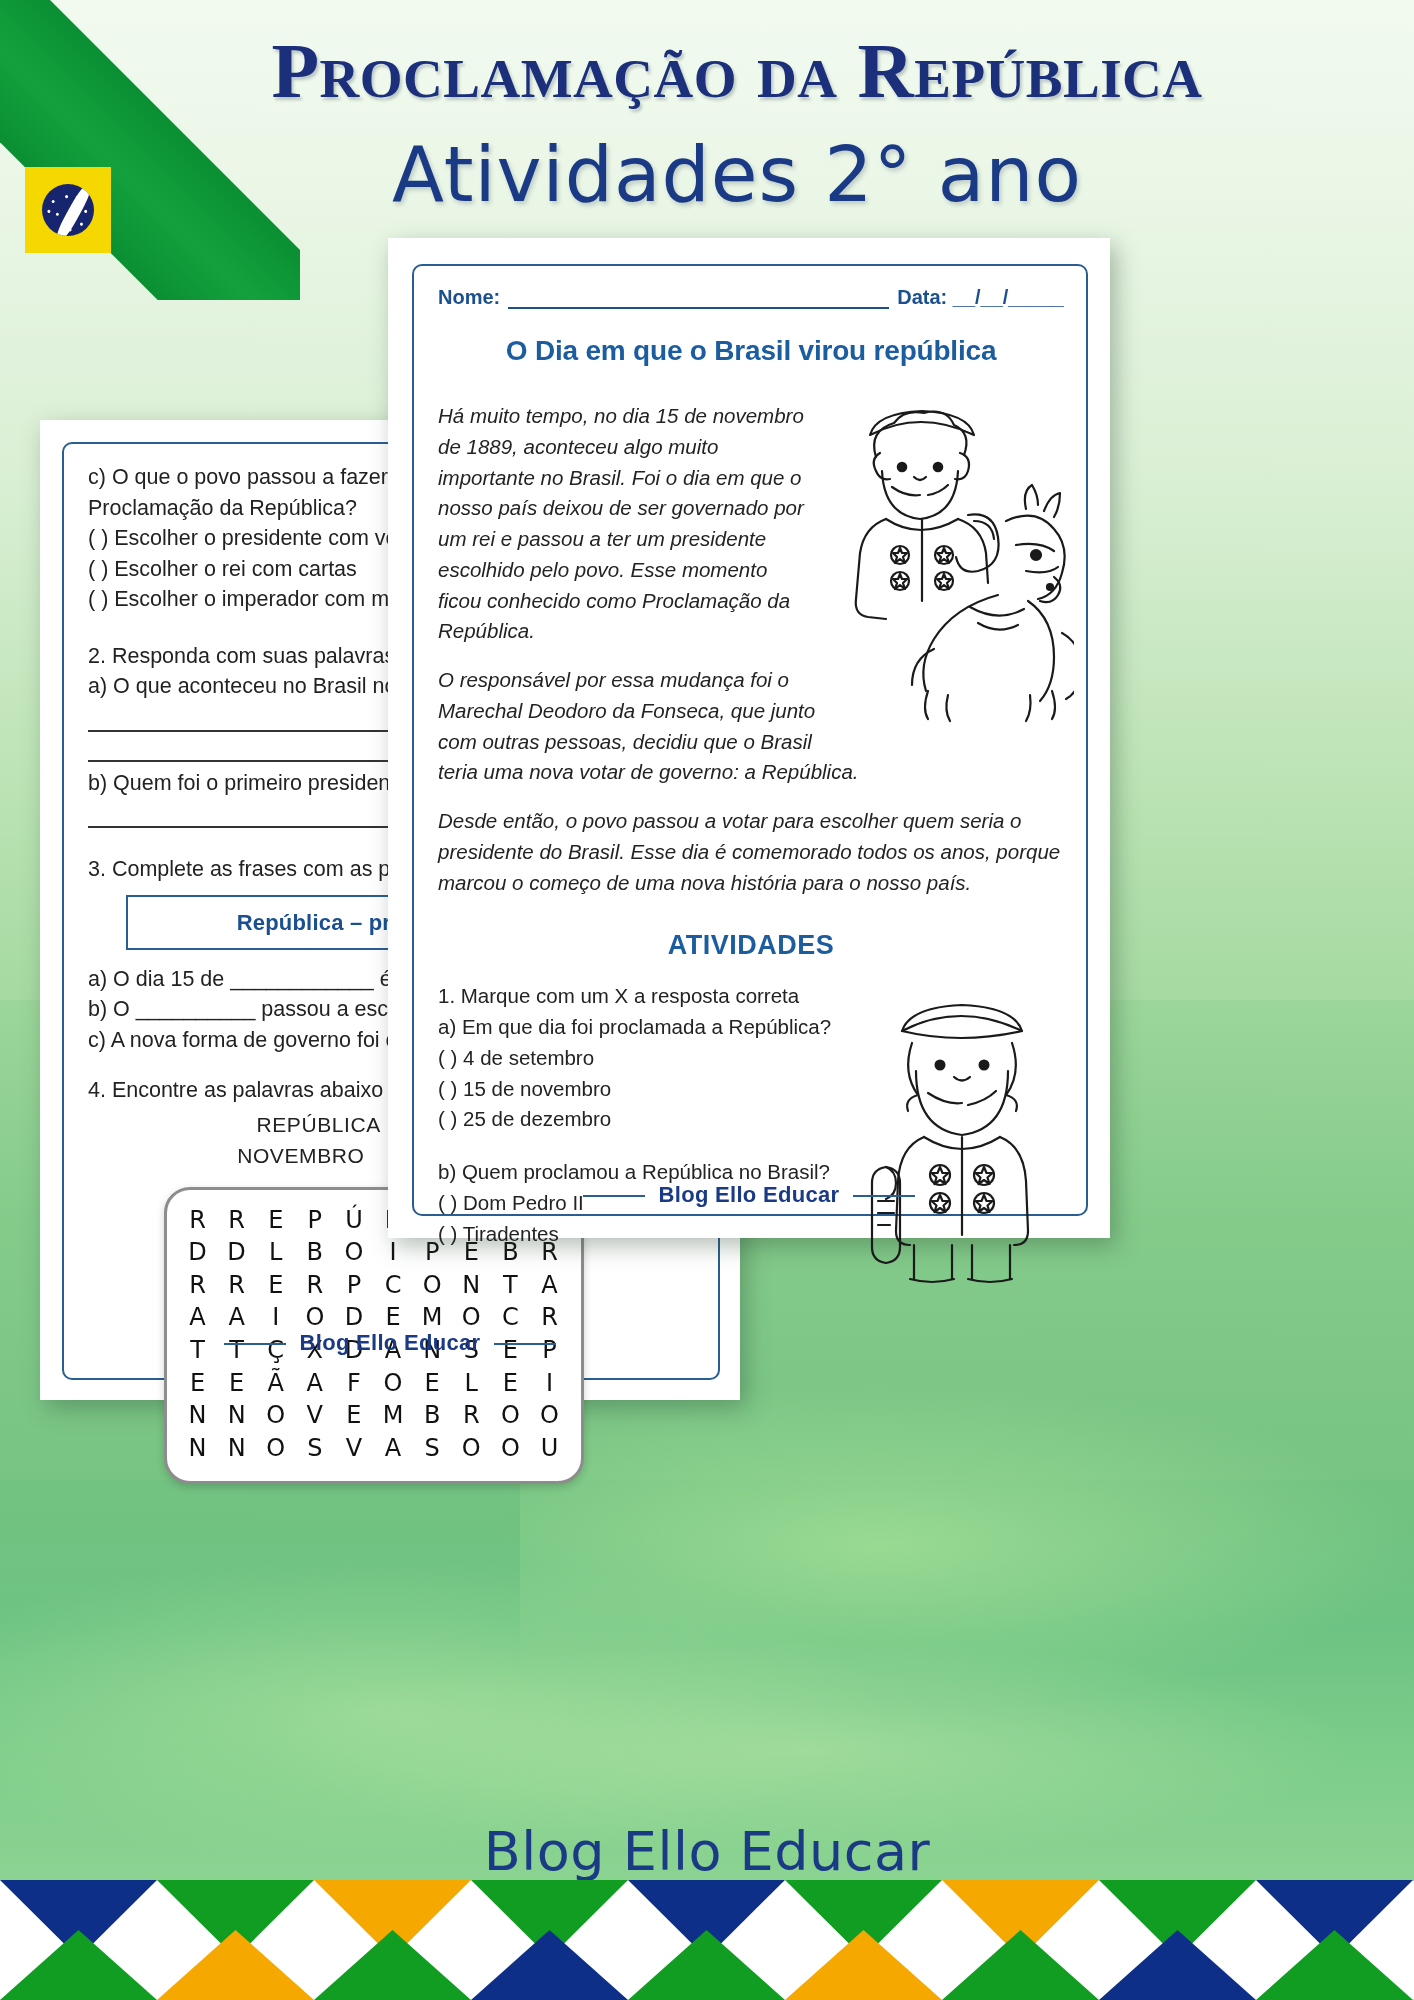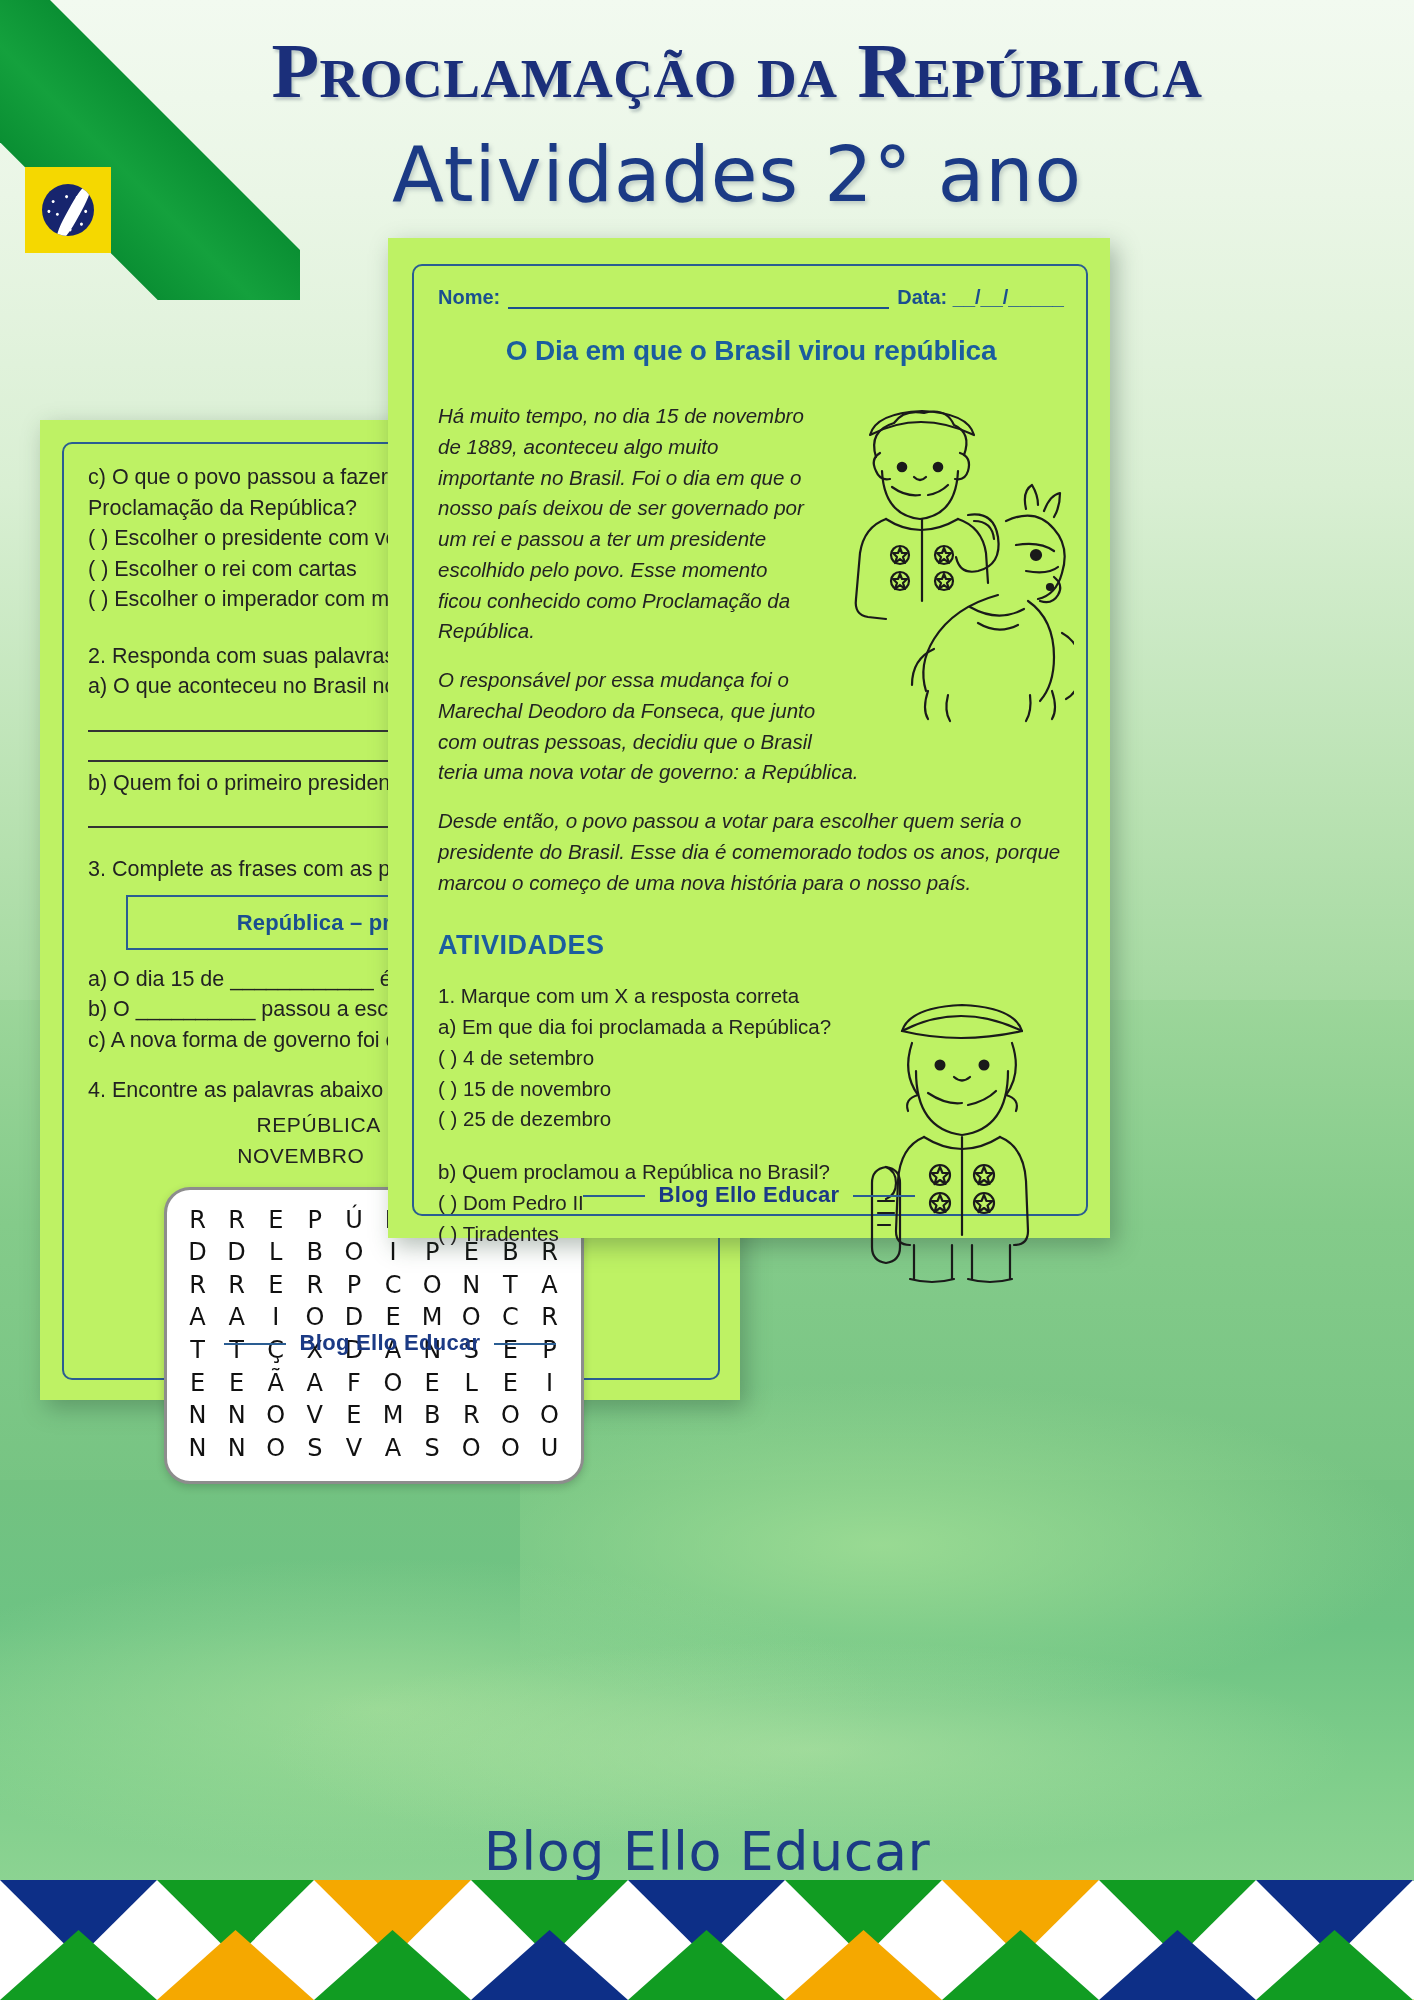--- a/index.html
+++ b/index.html
@@ -83,21 +83,21 @@
     font-family:"DejaVu Sans", sans-serif;
     font-size:76px;
     color:#1b3a85;
     text-shadow:2px 3px 4px rgba(90,110,120,.3);
     padding-left:60px;
     letter-spacing:1px;
   }
 
   
   .page {
-    position:absolute; background:#bef264; z-index:10;
+    position:absolute; background:#ffffff; z-index:10;
     box-shadow:6px 8px 22px rgba(40,70,50,.35);
   }
   .page-inner-border {
     position:absolute; inset:24px; border:2px solid #2a5d92; border-radius:10px;
   }
 
   
   #page-left {
     left:40px; top:420px; width:700px; height:980px; z-index:10;
   }
@@ -167,21 +167,21 @@
 
   .art-horse {
     float:right; width:244px; height:330px; margin:-6px -10px 6px 14px;
     shape-outside:margin-box;
   }
   .art-deodoro {
     float:right; width:210px; height:300px; margin:6px -4px 0 16px;
   }
 
   .ativ-title {
-    color:#1b5d9e; font-weight:bold; font-size:27px; 
+    color:#1b5d9e; font-weight:bold; font-size:27px; text-align:center;
     margin:14px 0 20px 0; letter-spacing:.5px;
   }
   .q-block { font-size:20.5px; line-height:1.5; color:#232323; }
   .q-block p { margin:0; }
 
   
   .brand-bottom {
     position:absolute; left:0; top:1820px; width:1414px; text-align:center;
     font-family:"DejaVu Sans", sans-serif;
     font-size:54px; color:#1b3a85; z-index:8; letter-spacing:.5px;

